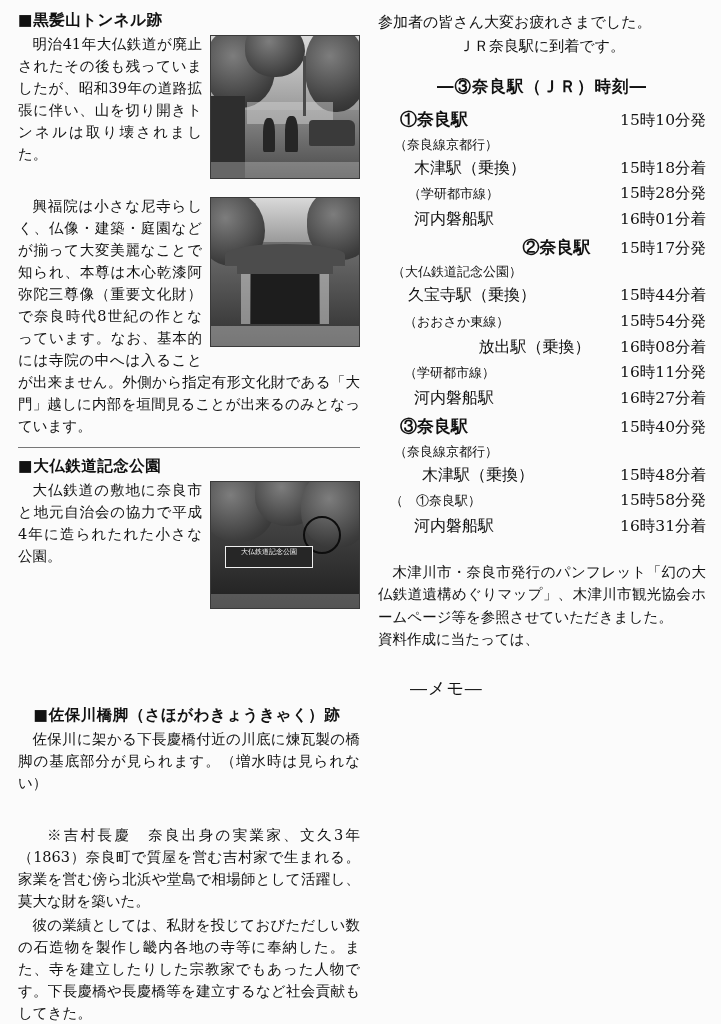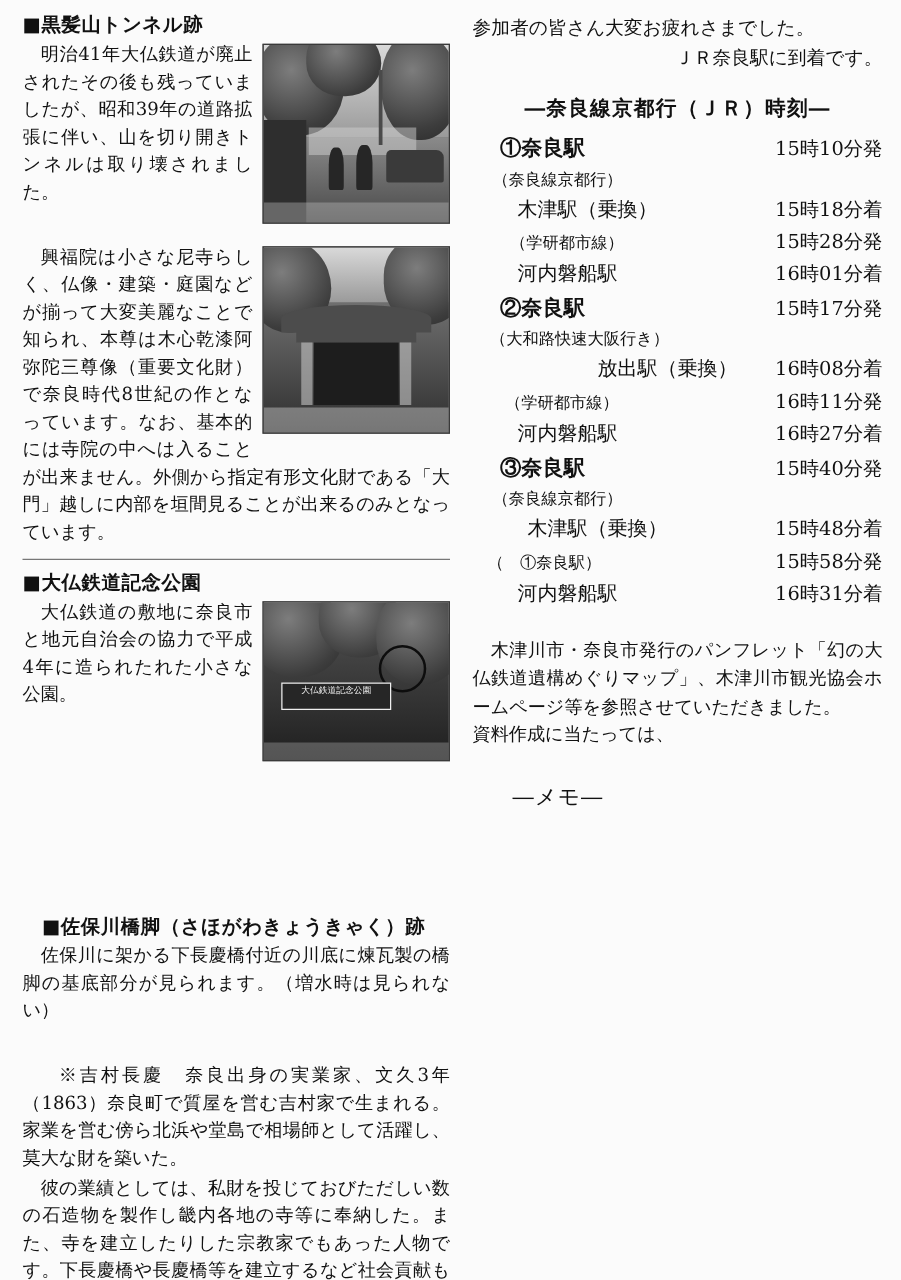--- a/index.html
+++ b/index.html
@@ -124,21 +124,21 @@
     border-top: 1px solid #777;
     margin: 10px 0 8px 0;
   }
 
   
   .r-line {
     font-size: 15px;
     line-height: 1.6;
     margin: 0;
   }
-  .r-center { text-align: right; }
+  .r-center { text-align: center; }
   .sched-title {
     font-size: 16.5px;
     font-weight: bold;
     text-align: center;
     margin: 18px 0 8px 0;
     letter-spacing: 1px;
   }
   table.sched {
     border-collapse: collapse;
     width: 100%;
@@ -234,37 +234,37 @@
         <div class="ph-tree" style="left:-10px;top:-12px;width:74px;height:72px;"></div>
         <div class="ph-tree" style="left:44px;top:-16px;width:66px;height:60px;"></div>
         <div class="ph-tree" style="right:-12px;top:-10px;width:70px;height:76px;"></div>
         <div class="ph-wheel" style="right:18px;top:34px;width:34px;height:34px;border-color:#0d0d0d;"></div>
         <div class="ph-sign" style="left:14px;top:64px;width:86px;height:20px;">大仏鉄道記念公園</div>
         <div class="ph-light" style="left:0;bottom:0;width:148px;height:14px;opacity:.3;"></div>
       </div>
       <p class="para indent">大仏鉄道の敷地に奈良市と地元自治会の協力で平成4年に造られたれた小さな公園。</p>
     </div>
 
-    <div style="margin-top:118px;">
+    <div style="margin-top:92px;">
       <div class="sec-head" style="text-indent:1em;">■佐保川橋脚（さほがわきょうきゃく）跡</div>
       <p class="para indent">佐保川に架かる下長慶橋付近の川底に煉瓦製の橋脚の基底部分が見られます。（増水時は見られない）</p>
     </div>
 
     <div style="margin-top:30px;">
       <p class="para" style="text-indent:2em;">※吉村長慶　奈良出身の実業家、文久3年（1863）奈良町で質屋を営む吉村家で生まれる。家業を営む傍ら北浜や堂島で相場師として活躍し、莫大な財を築いた。</p>
       <p class="para indent" style="margin-top:2px;">彼の業績としては、私財を投じておびただしい数の石造物を製作し畿内各地の寺等に奉納した。また、寺を建立したりした宗教家でもあった人物です。下長慶橋や長慶橋等を建立するなど社会貢献もしてきた。</p>
     </div>
   </div>
 
   <div class="col-right">
 
     <p class="r-line">参加者の皆さん大変お疲れさまでした。</p>
     <p class="r-line r-center">ＪＲ奈良駅に到着です。</p>
 
-    <div class="sched-title">―奈良線京都行（ＪＲ）時刻―</div>
+    <div class="sched-title">―③奈良駅（ＪＲ）時刻―</div>
 
     <table class="sched">
       <tbody>
           <tr>
         <td class="st-name big" style="padding-left:22px;">①奈良駅</td>
         <td class="st-time">15時10分発</td>
       </tr>
       <tr>
         <td class="st-sub" style="padding-left:16px;">（奈良線京都行）</td>
         <td class="st-time"></td>
@@ -280,26 +280,34 @@
       <tr>
         <td class="st-name" style="padding-left:36px;">河内磐船駅</td>
         <td class="st-time">16時01分着</td>
       </tr>
     </tbody>
       </table>
 
     <table class="sched">
       <tbody>
           <tr class="group-gap">
-        <td class="st-name big" style="padding-left:22px;">②奈良駅</td>
+        <td class="st-name big" style="padding-left:22px;text-align:right;">②奈良駅</td>
         <td class="st-time">15時17分発</td>
       </tr>
       <tr>
-        <td class="st-sub" style="padding-left:14px;">（大和路快速大阪行き）</td>
+        <td class="st-sub" style="padding-left:14px;">（大仏鉄道記念公園）</td>
         <td class="st-time"></td>
+      </tr>
+      <tr>
+        <td class="st-name" style="padding-left:30px;">久宝寺駅（乗換）</td>
+        <td class="st-time">15時44分着</td>
+      </tr>
+      <tr>
+        <td class="st-sub" style="padding-left:26px;">（おおさか東線）</td>
+        <td class="st-time">15時54分発</td>
       </tr>
       <tr>
         <td class="st-name" style="padding-left:40px;text-align:right;">放出駅（乗換）</td>
         <td class="st-time">16時08分着</td>
       </tr>
       <tr>
         <td class="st-sub" style="padding-left:26px;">（学研都市線）</td>
         <td class="st-time">16時11分発</td>
       </tr>
       <tr>

